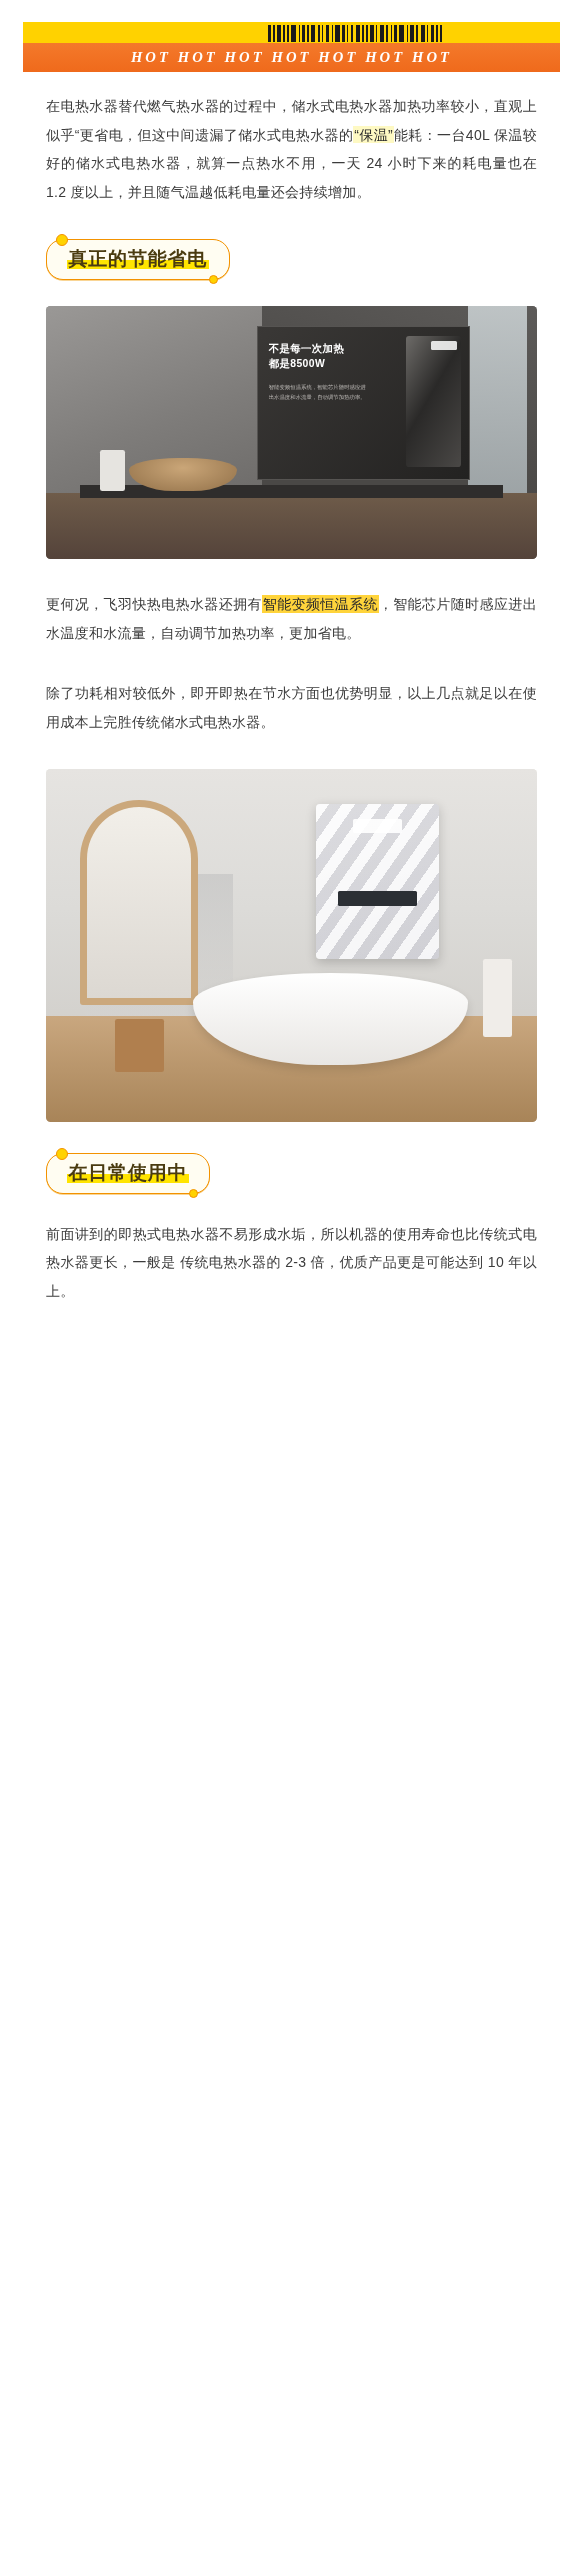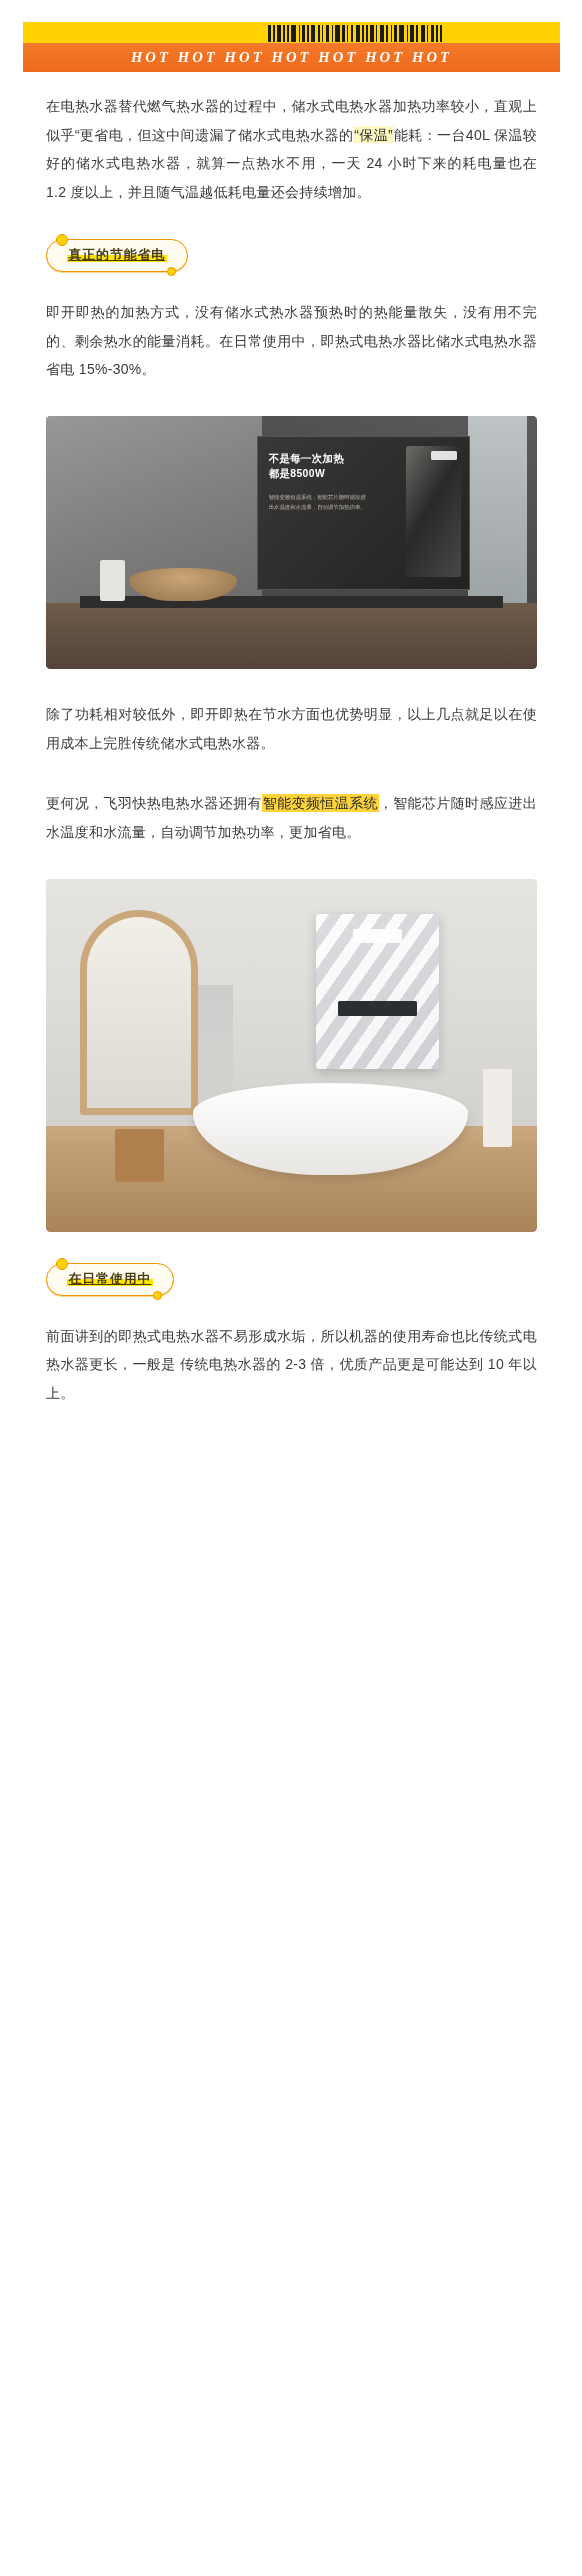--- a/index.html
+++ b/index.html
@@ -107,27 +107,26 @@
   .pill {
     display: inline-block;
     position: relative;
     border: 1.9px solid #f39200;
     border-radius: 17px;
     padding: 6.1px 20px 7px 20px;
     background: #fffdf2;
     box-shadow: 0 0.8px 0 #f7c873;
   }
   .pill-text {
-    font-size: 13px;
+    font-size: 19px;
     font-weight: bold;
     color: #4a3b10;
     letter-spacing: 0.8px;
     position: relative;
     z-index: 2;
-    text-decoration: underline;
   }
   .pill-text .mark {
     background: linear-gradient(180deg, rgba(255,226,0,0) 55%, #ffe400 55%);
     padding: 0 1.5px;
   }
   .pill::before {
     content: "";
     position: absolute;
     left: 9.2px;
     top: -5.4px;
@@ -321,44 +320,43 @@
 
     <p class="para">在电热水器替代燃气热水器的过程中，储水式电热水器加热功率较小，直观上似乎“更省电，但这中间遗漏了储水式电热水器的<span class="hl">“保温”</span>能耗：一台40L 保温较好的储水式电热水器，就算一点热水不用，一天 24 小时下来的耗电量也在 1.2 度以上，并且随气温越低耗电量还会持续增加。</p>
 
 
     <div class="pill-wrap">
       <div class="pill">
         <span class="pill-text"><span class="mark">真正的节能省电</span></span>
       </div>
     </div>
 
-    <p class="para">即开即热的加热方式，没有储水式热水器预热时的热能量散失，没有用不完的、剩余热水的能量消耗。在日常使用中，即热式电热水器比储水式电热水器省电 15%-30%。</p>
 
     <div class="figure fig1">
       <div class="f1-wall-left"></div>
       <div class="f1-wall-right"></div>
       <div class="f1-window"></div>
       <div class="f1-floor"></div>
       <div class="f1-counter"></div>
       <div class="f1-tub"></div>
       <div class="f1-towel"></div>
       <div class="f1-panel">
         <div class="f1-panel-title">
           <div>不是每一次加热</div>
           <div>都是8500W</div>
         </div>
         <div class="f1-panel-sub">智能变频恒温系统，智能芯片随时感应进出水温度和水流量，自动调节加热功率。</div>
         <div class="f1-device"></div>
         <div class="f1-logo"></div>
       </div>
     </div>
 
+    <p class="para">更何况，飞羽快热电热水器还拥有<span class="hl-orange">智能变频恒温系统</span>，智能芯片随时感应进出水温度和水流量，自动调节加热功率，更加省电。</p>
+
     <p class="para">除了功耗相对较低外，即开即热在节水方面也优势明显，以上几点就足以在使用成本上完胜传统储水式电热水器。</p>
-
-    <p class="para">更何况，飞羽快热电热水器还拥有<span class="hl-orange">智能变频恒温系统</span>，智能芯片随时感应进出水温度和水流量，自动调节加热功率，更加省电。</p>
 
     <div class="figure fig2">
       <div class="f2-sky"></div>
       <div class="f2-city"></div>
       <div class="f2-mirror"></div>
       <div class="f2-heater">
         <div class="f2-heater-badge"></div>
         <div class="f2-heater-screen"></div>
       </div>
       <div class="f2-floor"></div>

